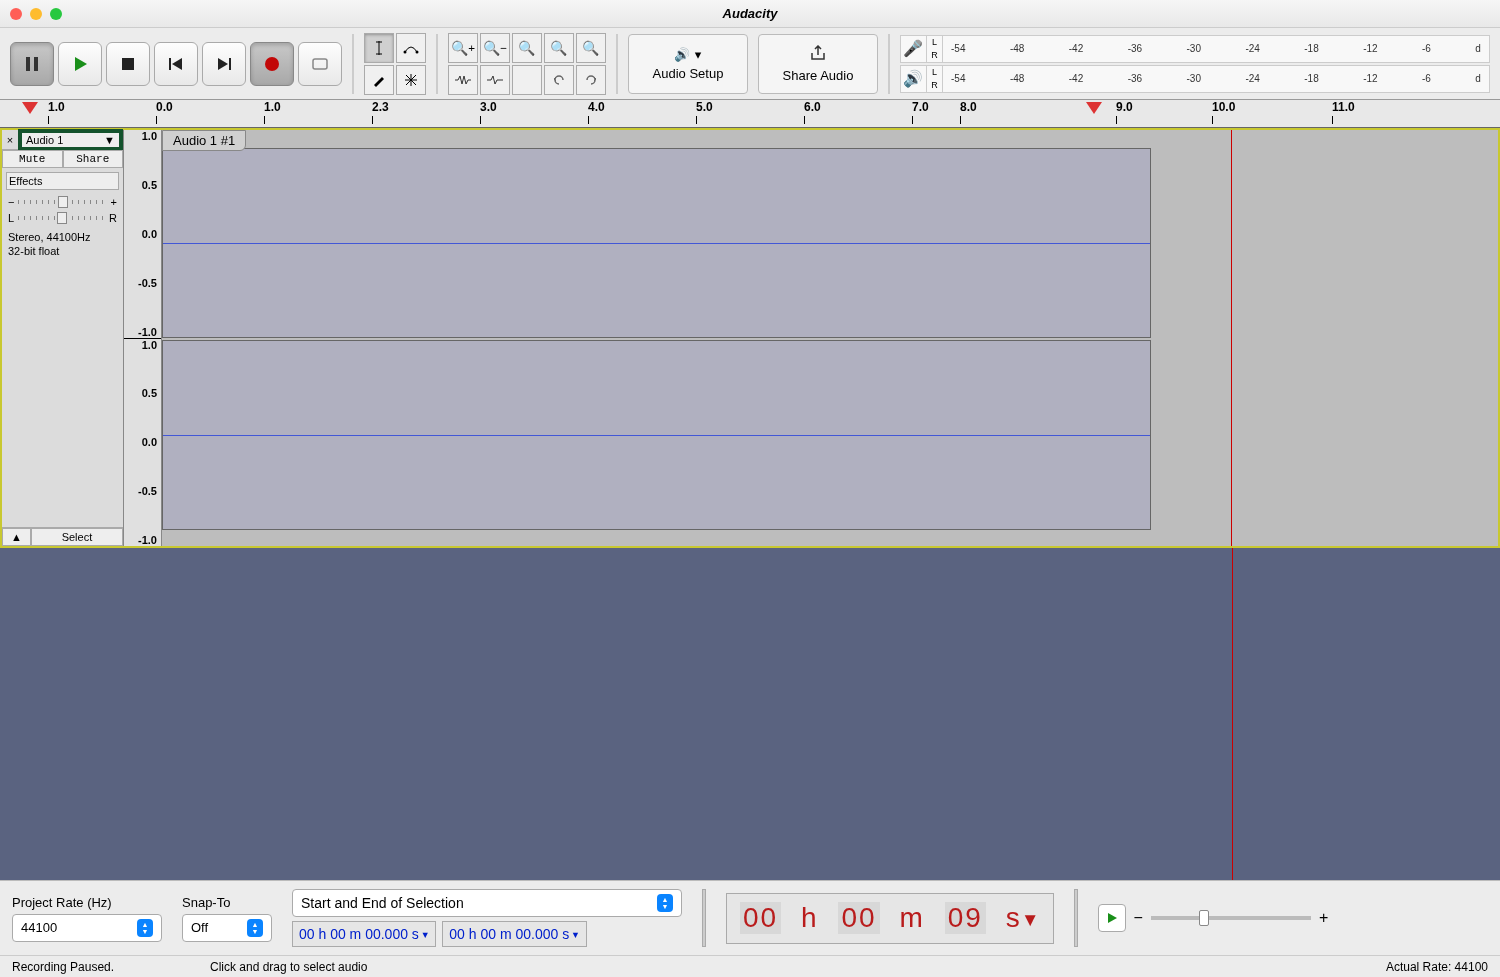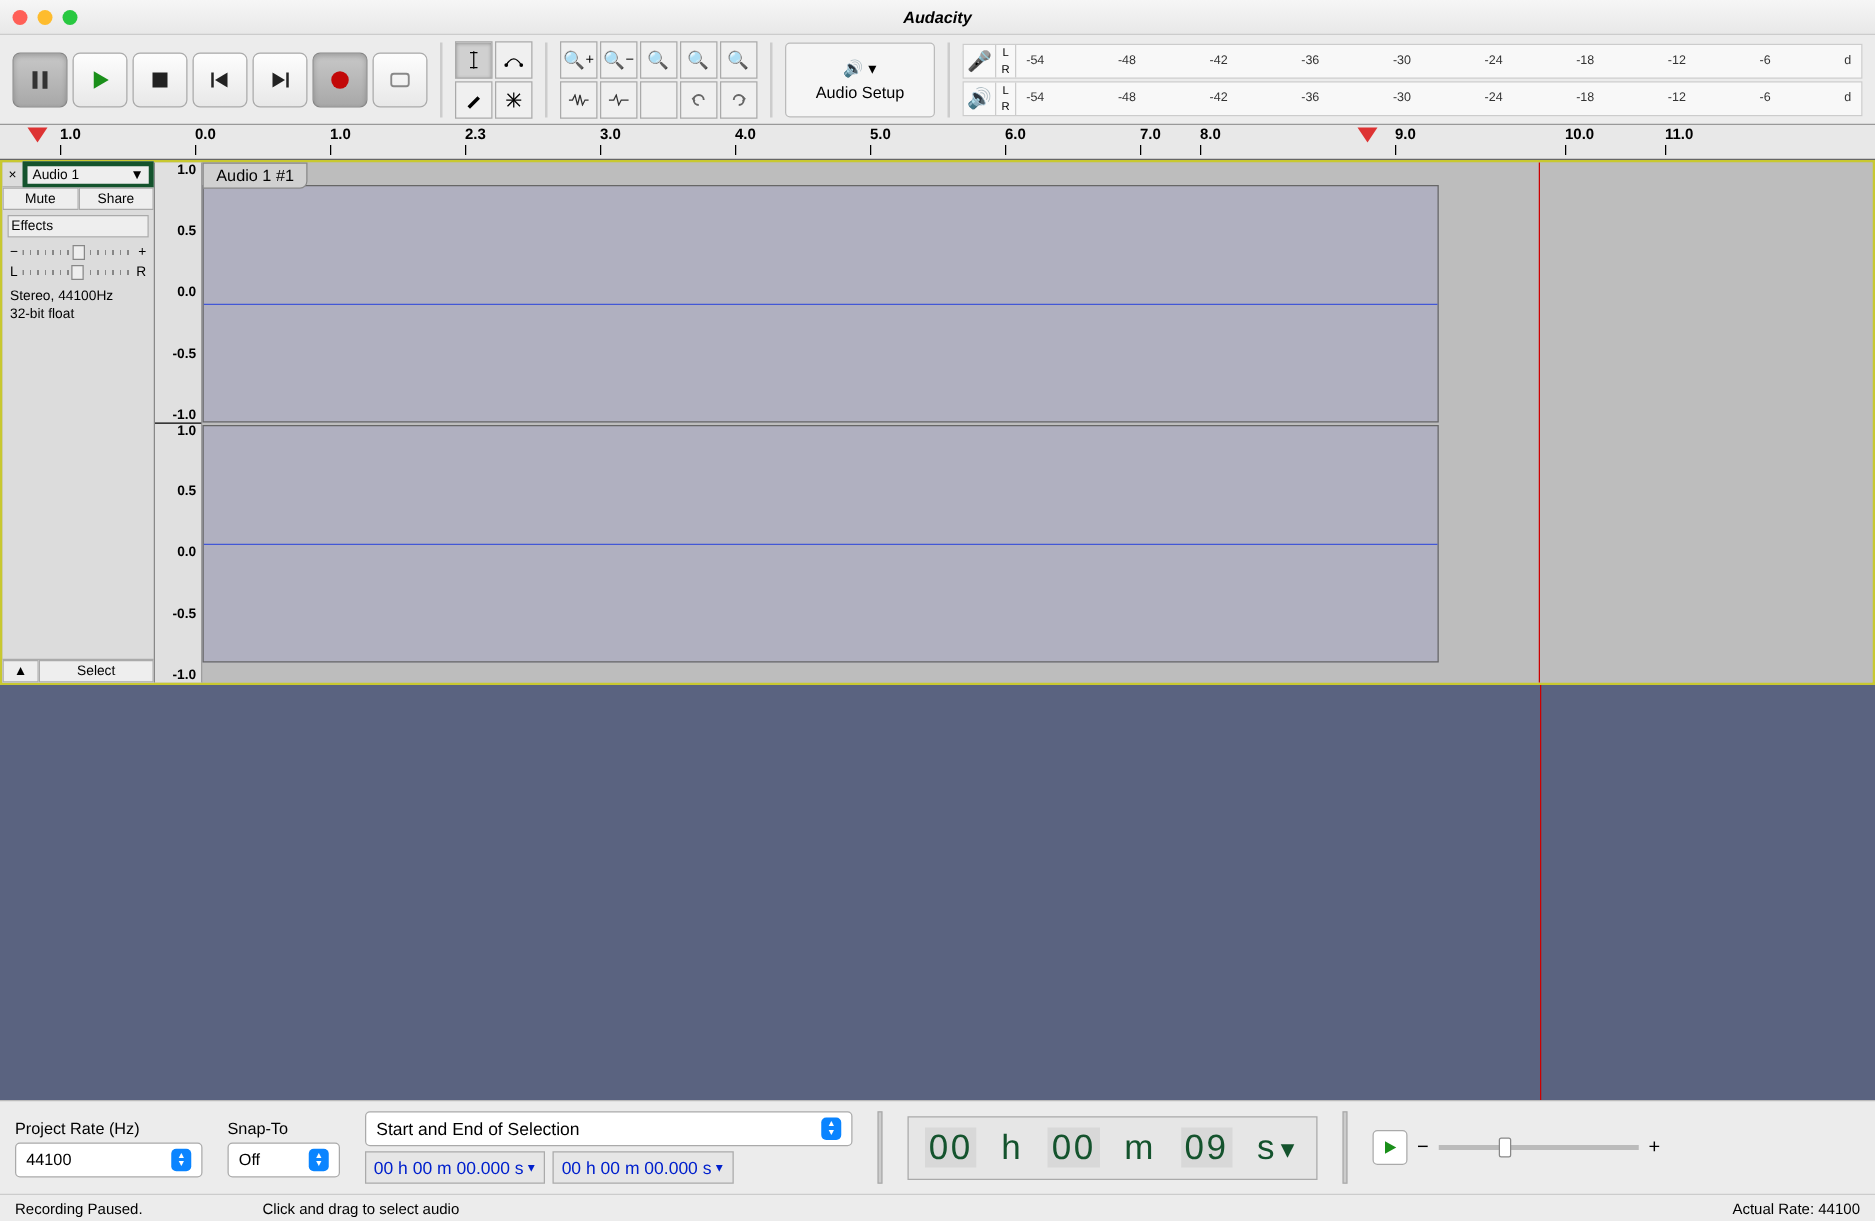--- a/index.html
+++ b/index.html
@@ -44,21 +44,21 @@
     .playhead-marker { position: absolute; top: 2px; width: 0; height: 0; border-left: 8px solid transparent; border-right: 8px solid transparent; border-top: 12px solid #d33; }
     
     
     .track-area { flex: 1; display: flex; flex-direction: column; background: #5a6380; overflow: hidden; }
     .track { display: flex; height: 420px; border: 2px solid #c8c830; background: #bbb; }
     .track-panel { width: 122px; background: #dcdcdc; border-right: 1px solid #888; display: flex; flex-direction: column; font-size: 11px; }
     .track-header { display: flex; align-items: center; border-bottom: 1px solid #aaa; height: 20px; }
     .track-close { width: 16px; text-align: center; cursor: pointer; }
     .track-name-dd { flex: 1; background: #eee; border: 4px solid #14532d; padding: 1px 4px; display: flex; justify-content: space-between; align-items: center; cursor: pointer; }
     .track-btns { display: flex; }
-    .track-btns button { flex: 1; font-size: 11px; padding: 2px; background: #eee; border: 1px solid #aaa; cursor: pointer; }
+    .track-btns button { flex: 1; font-size: 11px; padding: 2px; background: #eee; border: 1px solid #aaa; cursor: pointer; font-family: Liberation Mono, monospace; }
     .track-effects { margin: 4px; padding: 2px; background: #eee; border: 1px solid #aaa; font-size: 11px; text-align: left; cursor: pointer; }
     .track-slider-row { padding: 2px 6px; display: flex; align-items: center; justify-content: space-between; font-size: 11px; }
     .track-slider { flex: 1; margin: 0 4px; height: 4px; background: repeating-linear-gradient(90deg,#888 0,#888 1px,transparent 1px,transparent 6px); position: relative; }
     .track-slider-thumb { position: absolute; top: -4px; width: 10px; height: 12px; background: #eee; border: 1px solid #888; }
     .track-info { padding: 4px 6px; font-size: 11px; line-height: 1.3; }
     .track-collapse { margin-top: auto; display: flex; border-top: 1px solid #aaa; }
     .track-collapse button { font-size: 11px; padding: 2px 8px; background: #eee; border: 1px solid #aaa; cursor: pointer; }
     .track-collapse .sel-btn { flex: 1; }
     
     .amplitude-scale { width: 38px; background: #e0e0e0; border-right: 1px solid #888; display: flex; flex-direction: column; }
@@ -78,21 +78,21 @@
     
     
     .bottom-panel { background: #ececec; border-top: 1px solid #bbb; padding: 8px 12px; display: flex; align-items: center; gap: 20px; }
     .bp-group { display: flex; flex-direction: column; gap: 4px; font-size: 13px; }
     .bp-select { background: #fff; border: 1px solid #aaa; border-radius: 4px; padding: 4px 8px; display: flex; align-items: center; justify-content: space-between; min-width: 150px; cursor: pointer; }
     .mac-arrows { width: 16px; height: 18px; background: #0a84ff; border-radius: 4px; display: flex; flex-direction: column; align-items: center; justify-content: center; color: #fff; font-size: 7px; line-height: 7px; }
     .time-display-group { display: flex; flex-direction: column; gap: 4px; }
     .big-select { background: #fff; border: 1px solid #aaa; border-radius: 4px; padding: 4px 8px; width: 390px; display: flex; justify-content: space-between; align-items: center; cursor: pointer; font-size: 14px; }
     .time-spinners { display: flex; gap: 6px; }
     .time-spinner { background: #e6e6e6; border: 1px solid #aaa; padding: 4px 6px; font-family: monospace; font-size: 14px; color: #0020cc; display: flex; align-items: center; gap: 2px; }
-    .big-time { background: #e6e6e6; border: 1px solid #aaa; padding: 8px 12px; font-family: monospace; font-size: 28px; color: #14532d; letter-spacing: 2px; display: flex; align-items: center; }
+    .big-time { background: #e6e6e6; border: 1px solid #aaa; padding: 8px 12px; font-family: monospace; font-size: 28px; color: #b91c1c; letter-spacing: 2px; display: flex; align-items: center; }
     .big-time .digit { background: #d8d8d8; padding: 0 3px; margin: 0 1px; }
     .play-speed { display: flex; align-items: center; gap: 8px; }
     .small-play { width: 28px; height: 28px; background: #fff; border: 1px solid #aaa; border-radius: 4px; display: flex; align-items: center; justify-content: center; cursor: pointer; }
     .speed-slider { width: 160px; height: 4px; background: #bbb; position: relative; }
     .speed-slider-thumb { position: absolute; top: -6px; left: 30%; width: 10px; height: 16px; background: #fff; border: 1px solid #888; border-radius: 2px; }
     
     
     .statusbar { height: 22px; background: #ececec; border-top: 1px solid #ccc; display: flex; align-items: center; padding: 0 12px; font-size: 12px; justify-content: space-between; }
     .statusbar .center { position: absolute; left: 210px; }
     .statusbar { position: relative; }
@@ -212,20 +212,26 @@
           <path d="M10 4l2 2-2 2" stroke="#666" fill="none"></path>
         </svg>
       </div>
   </div>
 
   <div class="separator"></div>
 
   <div class="bigbtn">
     <span>🔊 ▾</span>
     <span>Audio Setup</span>
+  </div>
+  <div class="bigbtn">
+    <span><svg width="18" height="16" viewBox="0 0 18 16">
+          <path d="M9 10V1M6 4l3-3 3 3M3 8v6h12V8" stroke="#333" fill="none" stroke-width="1.5"></path>
+        </svg></span>
+    <span>Share Audio</span>
   </div>
 
   <div class="separator"></div>
 
   <div class="meter-section">
     <div class="meter-row">
       <div class="meter-icon">🎤</div>
       <div class="meter-lr">
           <span>L</span>
           <span>R</span>
@@ -274,21 +280,21 @@
     <div class="ruler-tick" style="left:256px">1.0</div>
     <div class="ruler-tick" style="left:364px">2.3</div>
     <div class="ruler-tick" style="left:472px">3.0</div>
     <div class="ruler-tick" style="left:580px">4.0</div>
     <div class="ruler-tick" style="left:688px">5.0</div>
     <div class="ruler-tick" style="left:796px">6.0</div>
     <div class="ruler-tick" style="left:904px">7.0</div>
     <div class="ruler-tick" style="left:952px">8.0</div>
     <div class="playhead-marker" style="left:1078px;"></div>
     <div class="ruler-tick" style="left:1108px">9.0</div>
-    <div class="ruler-tick" style="left:1244px">10.0</div>
+    <div class="ruler-tick" style="left:1204px">10.0</div>
     <div class="ruler-tick" style="left:1324px">11.0</div>
   </div>
 </div>
 
 <div class="track-area">
   <div class="track">
     <div class="track-panel">
       <div class="track-header">
         <div class="track-close">×</div>
         <div class="track-name-dd">

